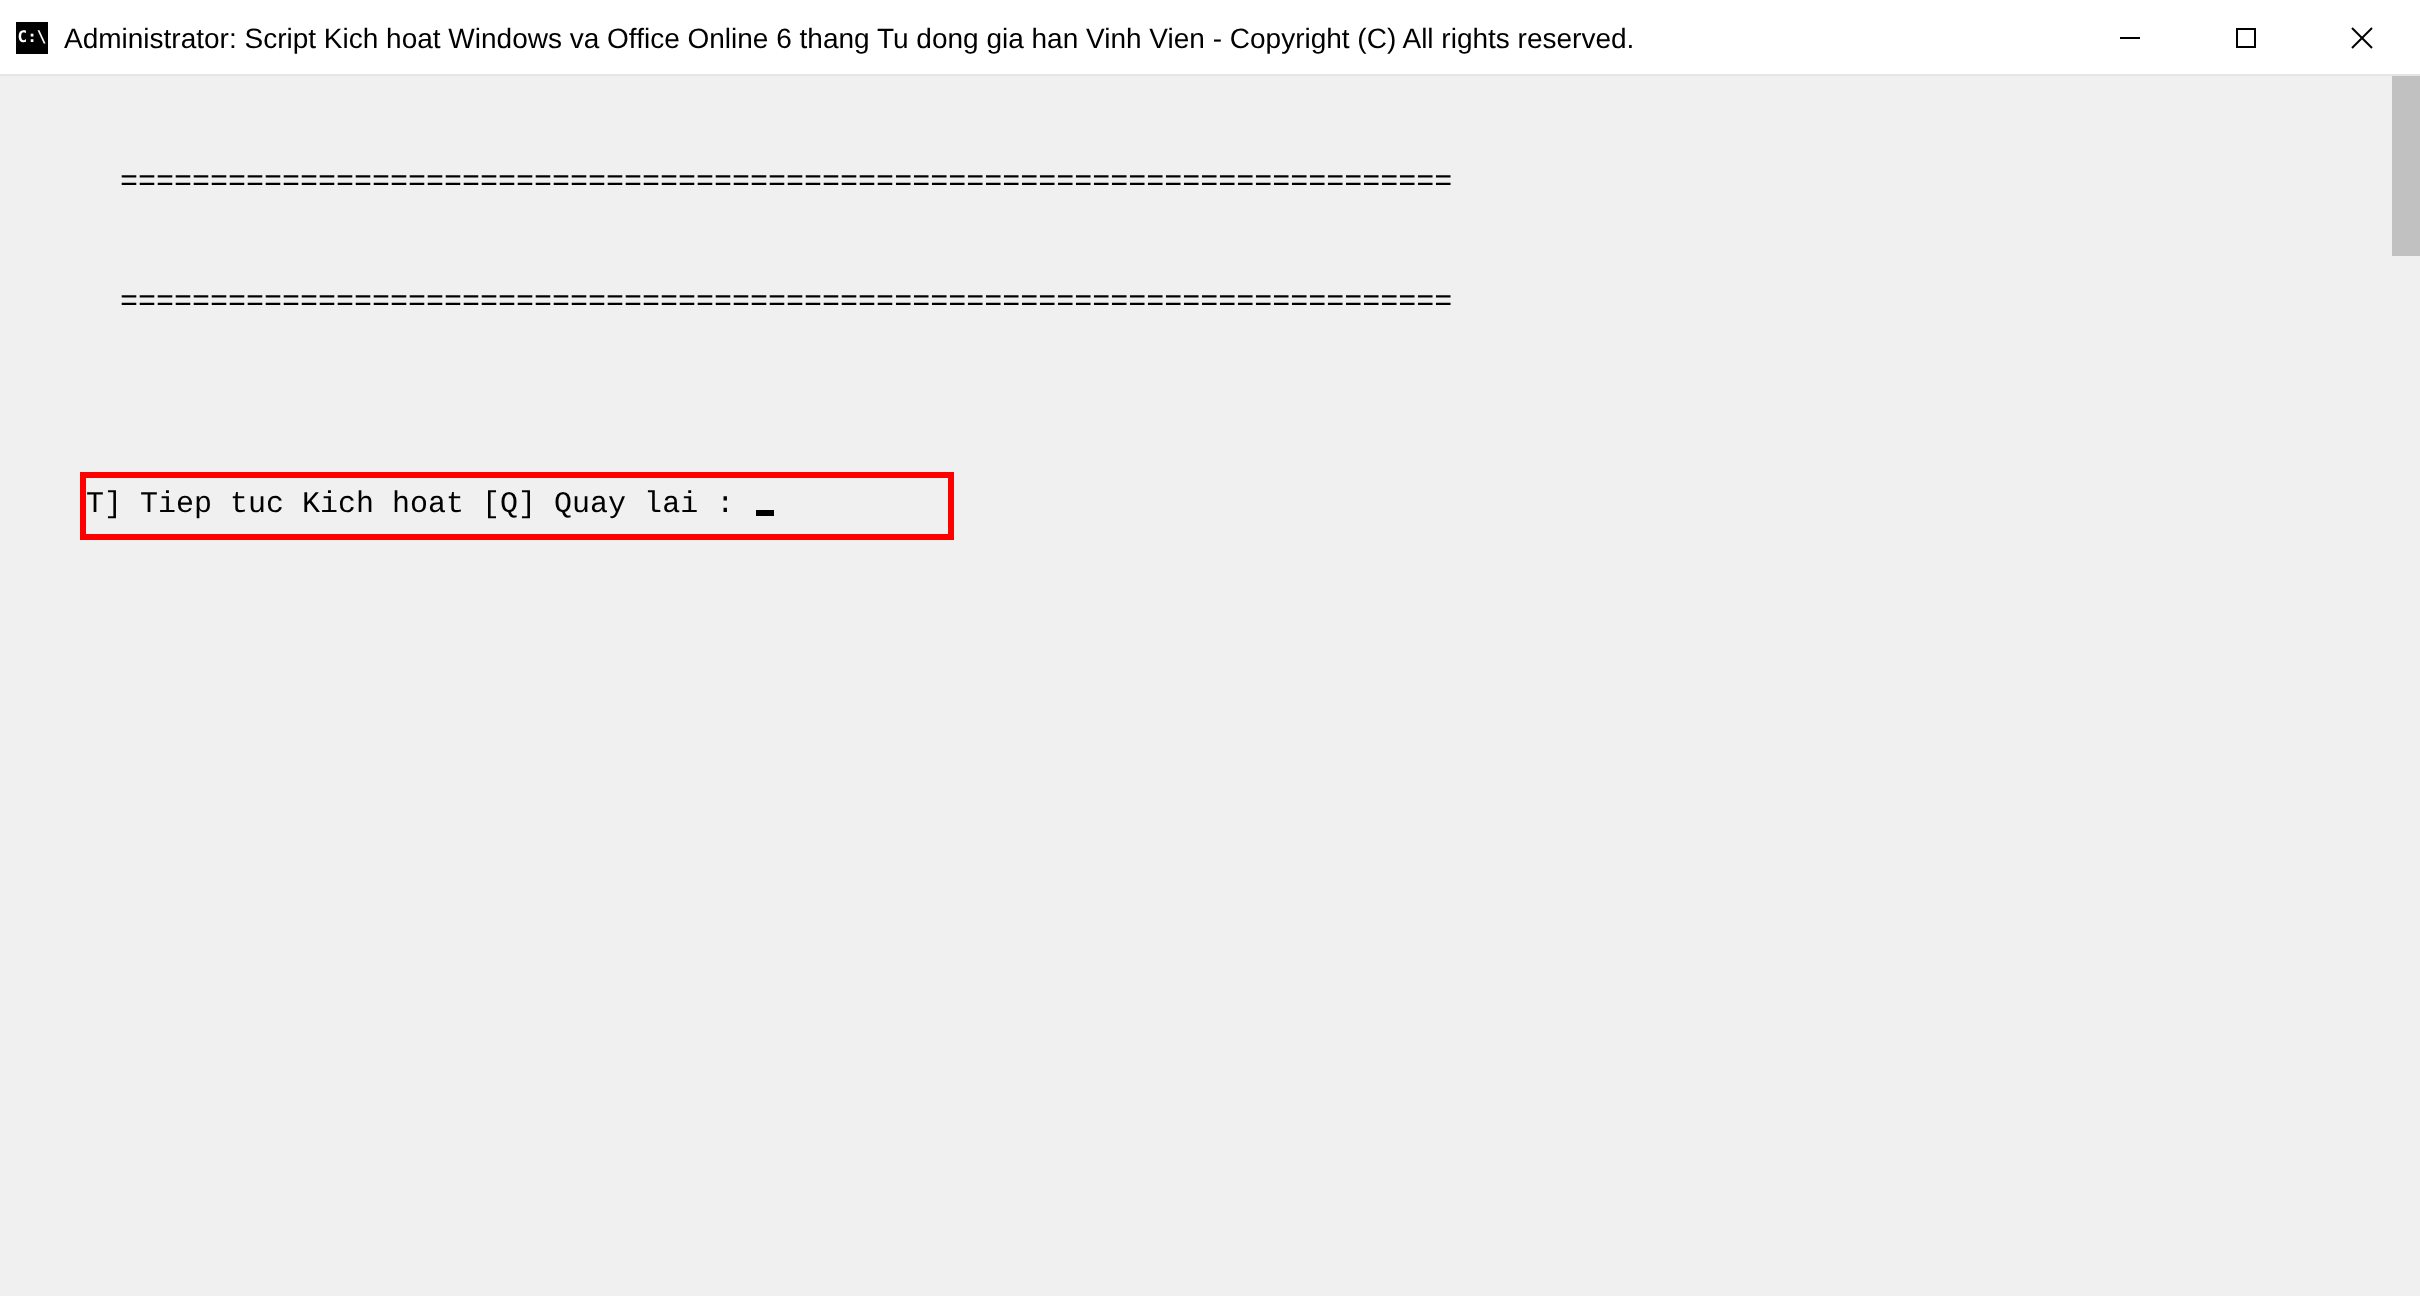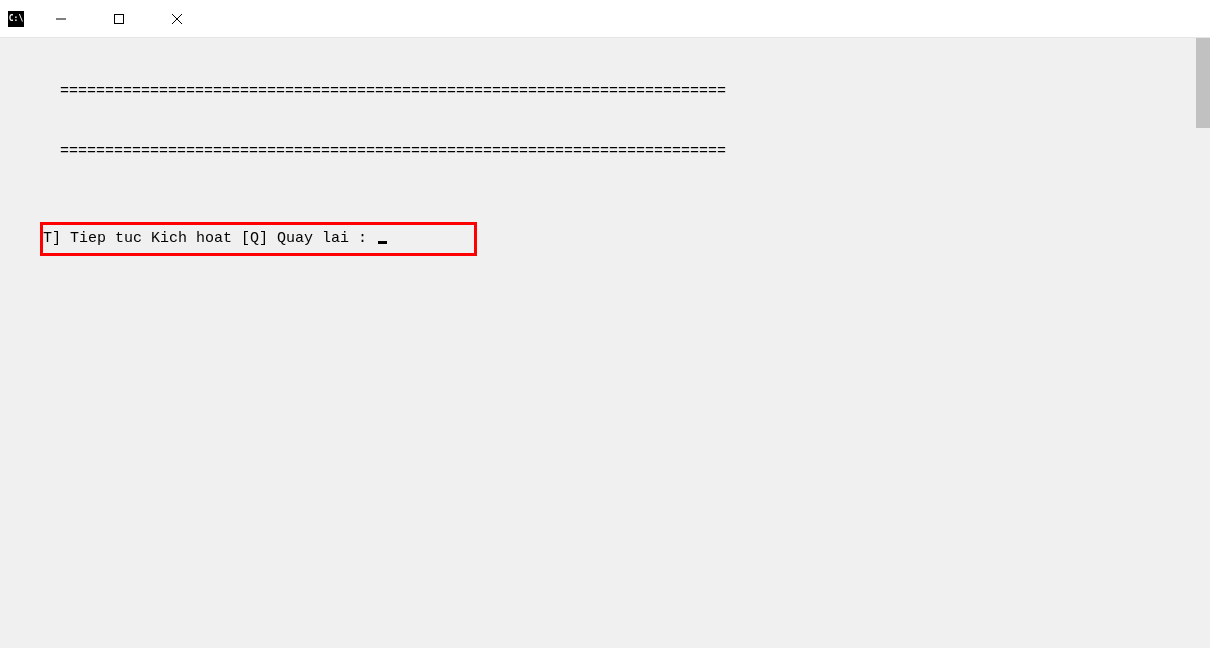--- a/index.html
+++ b/index.html
@@ -74,20 +74,21 @@
     .terminal .row {
       padding-left: 60px;
     }
     .terminal .row-flush {
       padding-left: 4px;
     }
     .highlight-box {
       border: 3px solid #ff0000;
       display: inline-block;
       padding: 4px 6px 4px 0;
+      margin-top: 14px;
       margin-left: 0;
       position: relative;
     }
     .cursor {
       display: inline-block;
       width: 9px;
       height: 3px;
       background: #000;
       vertical-align: -2px;
       margin-left: 2px;
@@ -108,20 +109,21 @@
       height: 90px;
       background: #c1c1c1;
       border-radius: 0;
     }
   </style>
 </head>
 <body>
 
 <div class="titlebar">
   <span class="app-icon">C:\</span>
+  <span class="title-text">Administrator:  Script Kich hoat Windows va Office Online 6 thang Tu dong gia han Vinh Vien - Copyright (C) All rights reserved.</span>
   <div class="window-controls">
     <button class="winbtn" aria-label="minimize">
       <svg width="12" height="12" viewBox="0 0 12 12">
           <line x1="1" y1="6" x2="11" y2="6" stroke="#000" stroke-width="1"></line>
         </svg>
     </button>
     <button class="winbtn" aria-label="maximize">
       <svg width="12" height="12" viewBox="0 0 12 12">
           <rect x="1.5" y="1.5" width="9" height="9" fill="none" stroke="#000" stroke-width="1"></rect>
         </svg>

